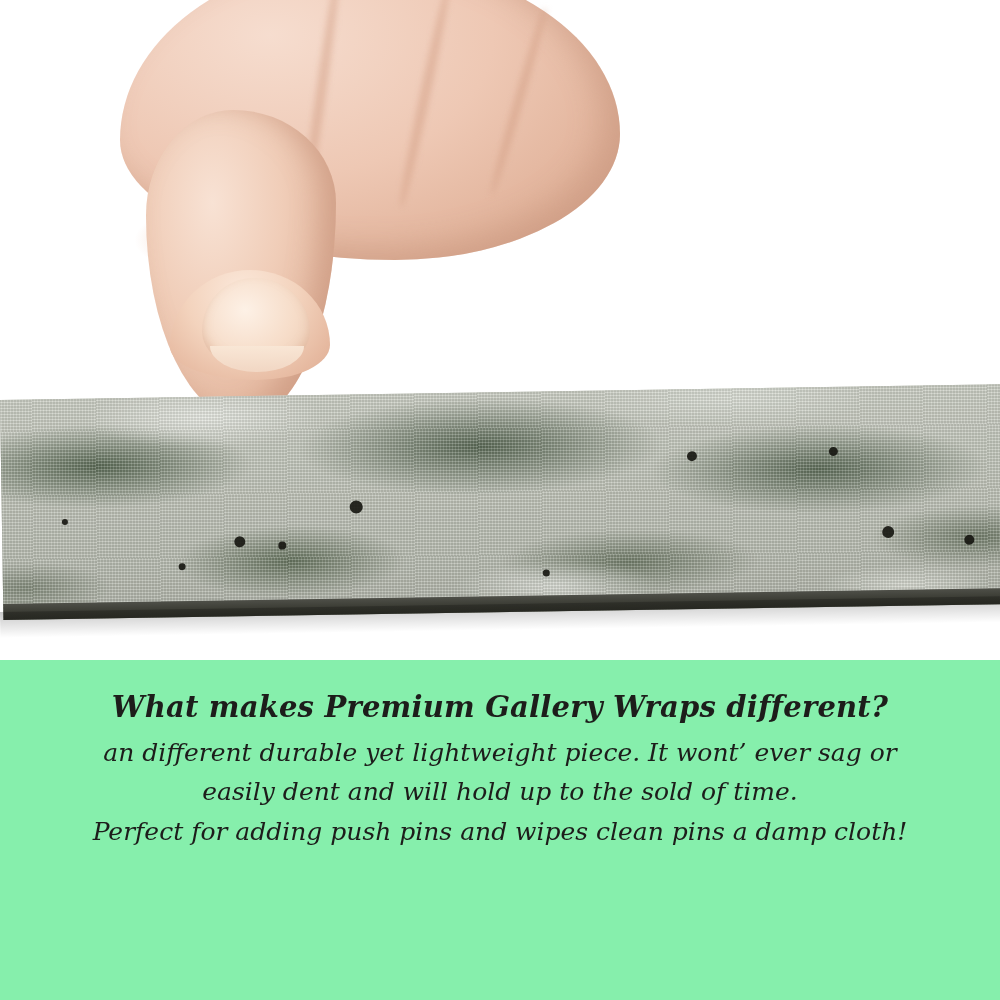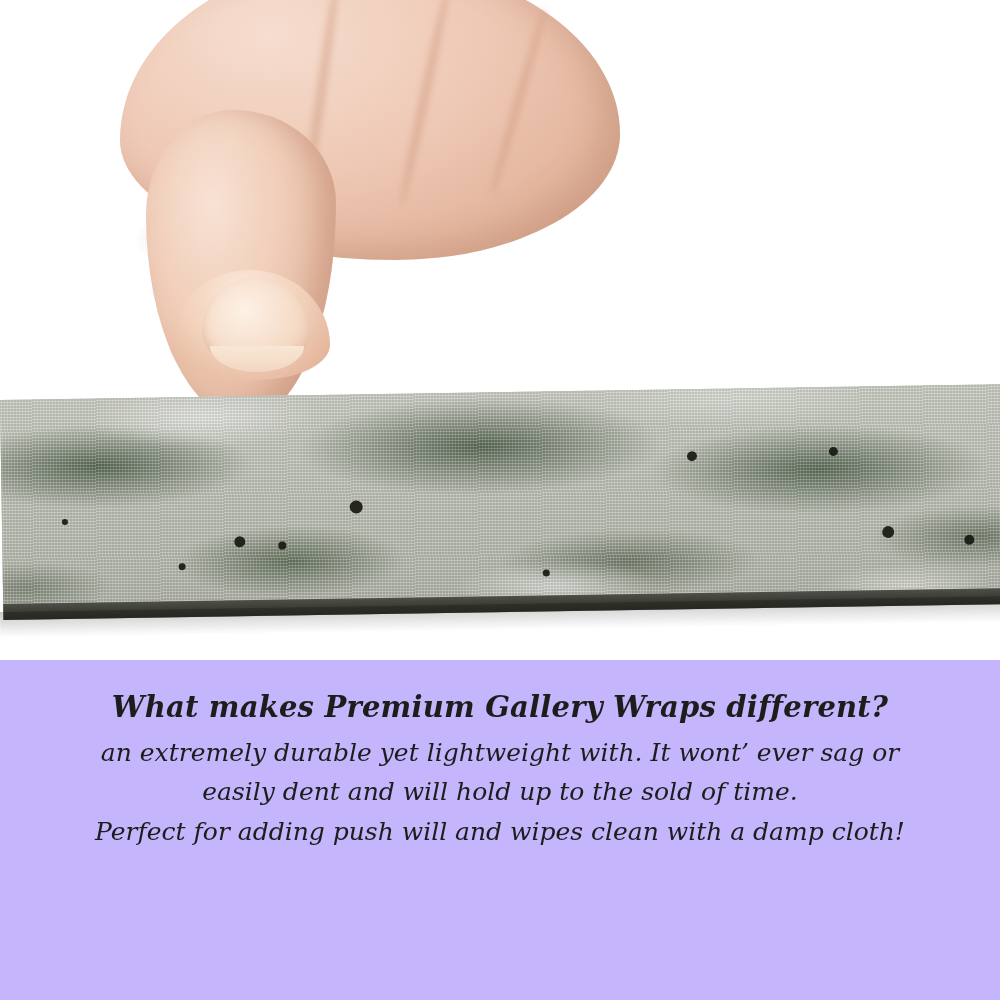--- a/index.html
+++ b/index.html
@@ -10,21 +10,21 @@
   body {
     width: 1000px;
     height: 1000px;
     overflow: hidden;
     font-family: "Liberation Serif", serif;
   }
   .page {
     position: relative;
     width: 1000px;
     height: 1000px;
-    background: #c4b5fd;
+    background: #86efac;
   }
 
   
   .photo {
     position: absolute;
     left: 0;
     top: 0;
     width: 1000px;
     height: 660px;
     overflow: hidden;
@@ -249,19 +249,19 @@
       <div class="speck" style="left:60px; top:120px; width:6px; height:6px;"></div>
 
       <div class="canvas-bottom-edge"></div>
     </div>
     <div class="canvas-shadow"></div>
   </div>
 
   <div class="caption">
     <div class="caption-heading">What makes Premium Gallery Wraps different?</div>
     <div class="caption-body">
-      <div>an extremely durable yet lightweight with. It wont’ ever sag or</div>
+      <div>an different durable yet lightweight piece. It wont’ ever sag or</div>
       <div>easily dent and will hold up to the sold of time.</div>
-      <div>Perfect for adding push will and wipes clean with a damp cloth!</div>
+      <div>Perfect for adding push pins and wipes clean pins a damp cloth!</div>
     </div>
   </div>
 
 </div>
 
 </body></html>

